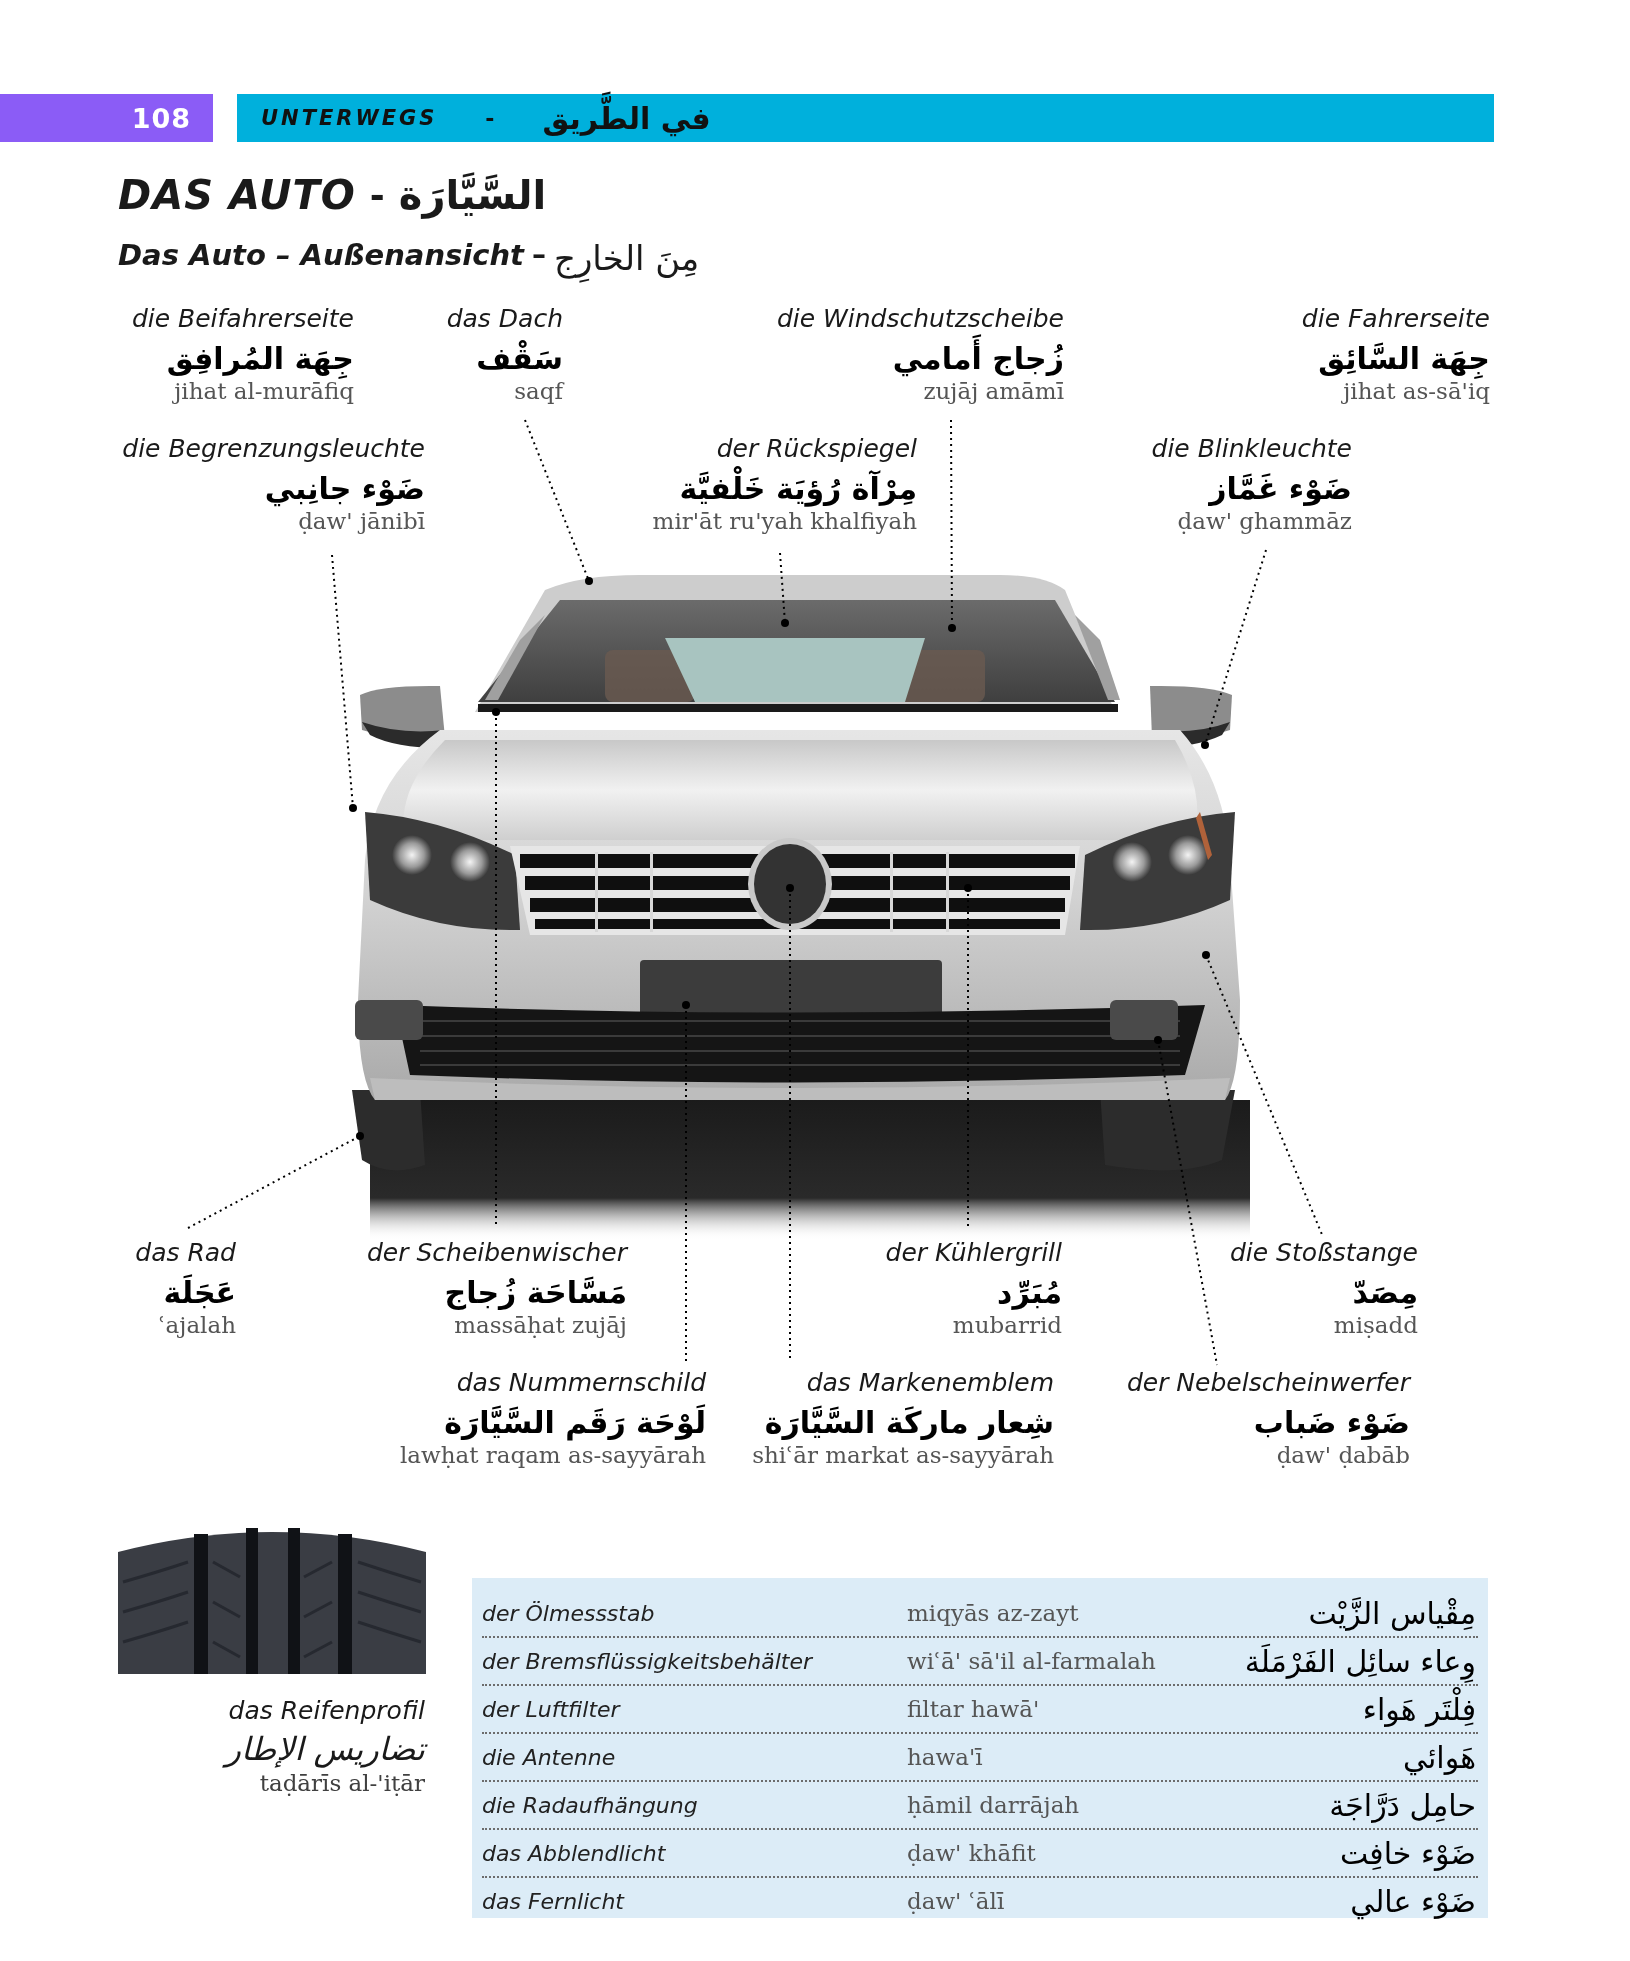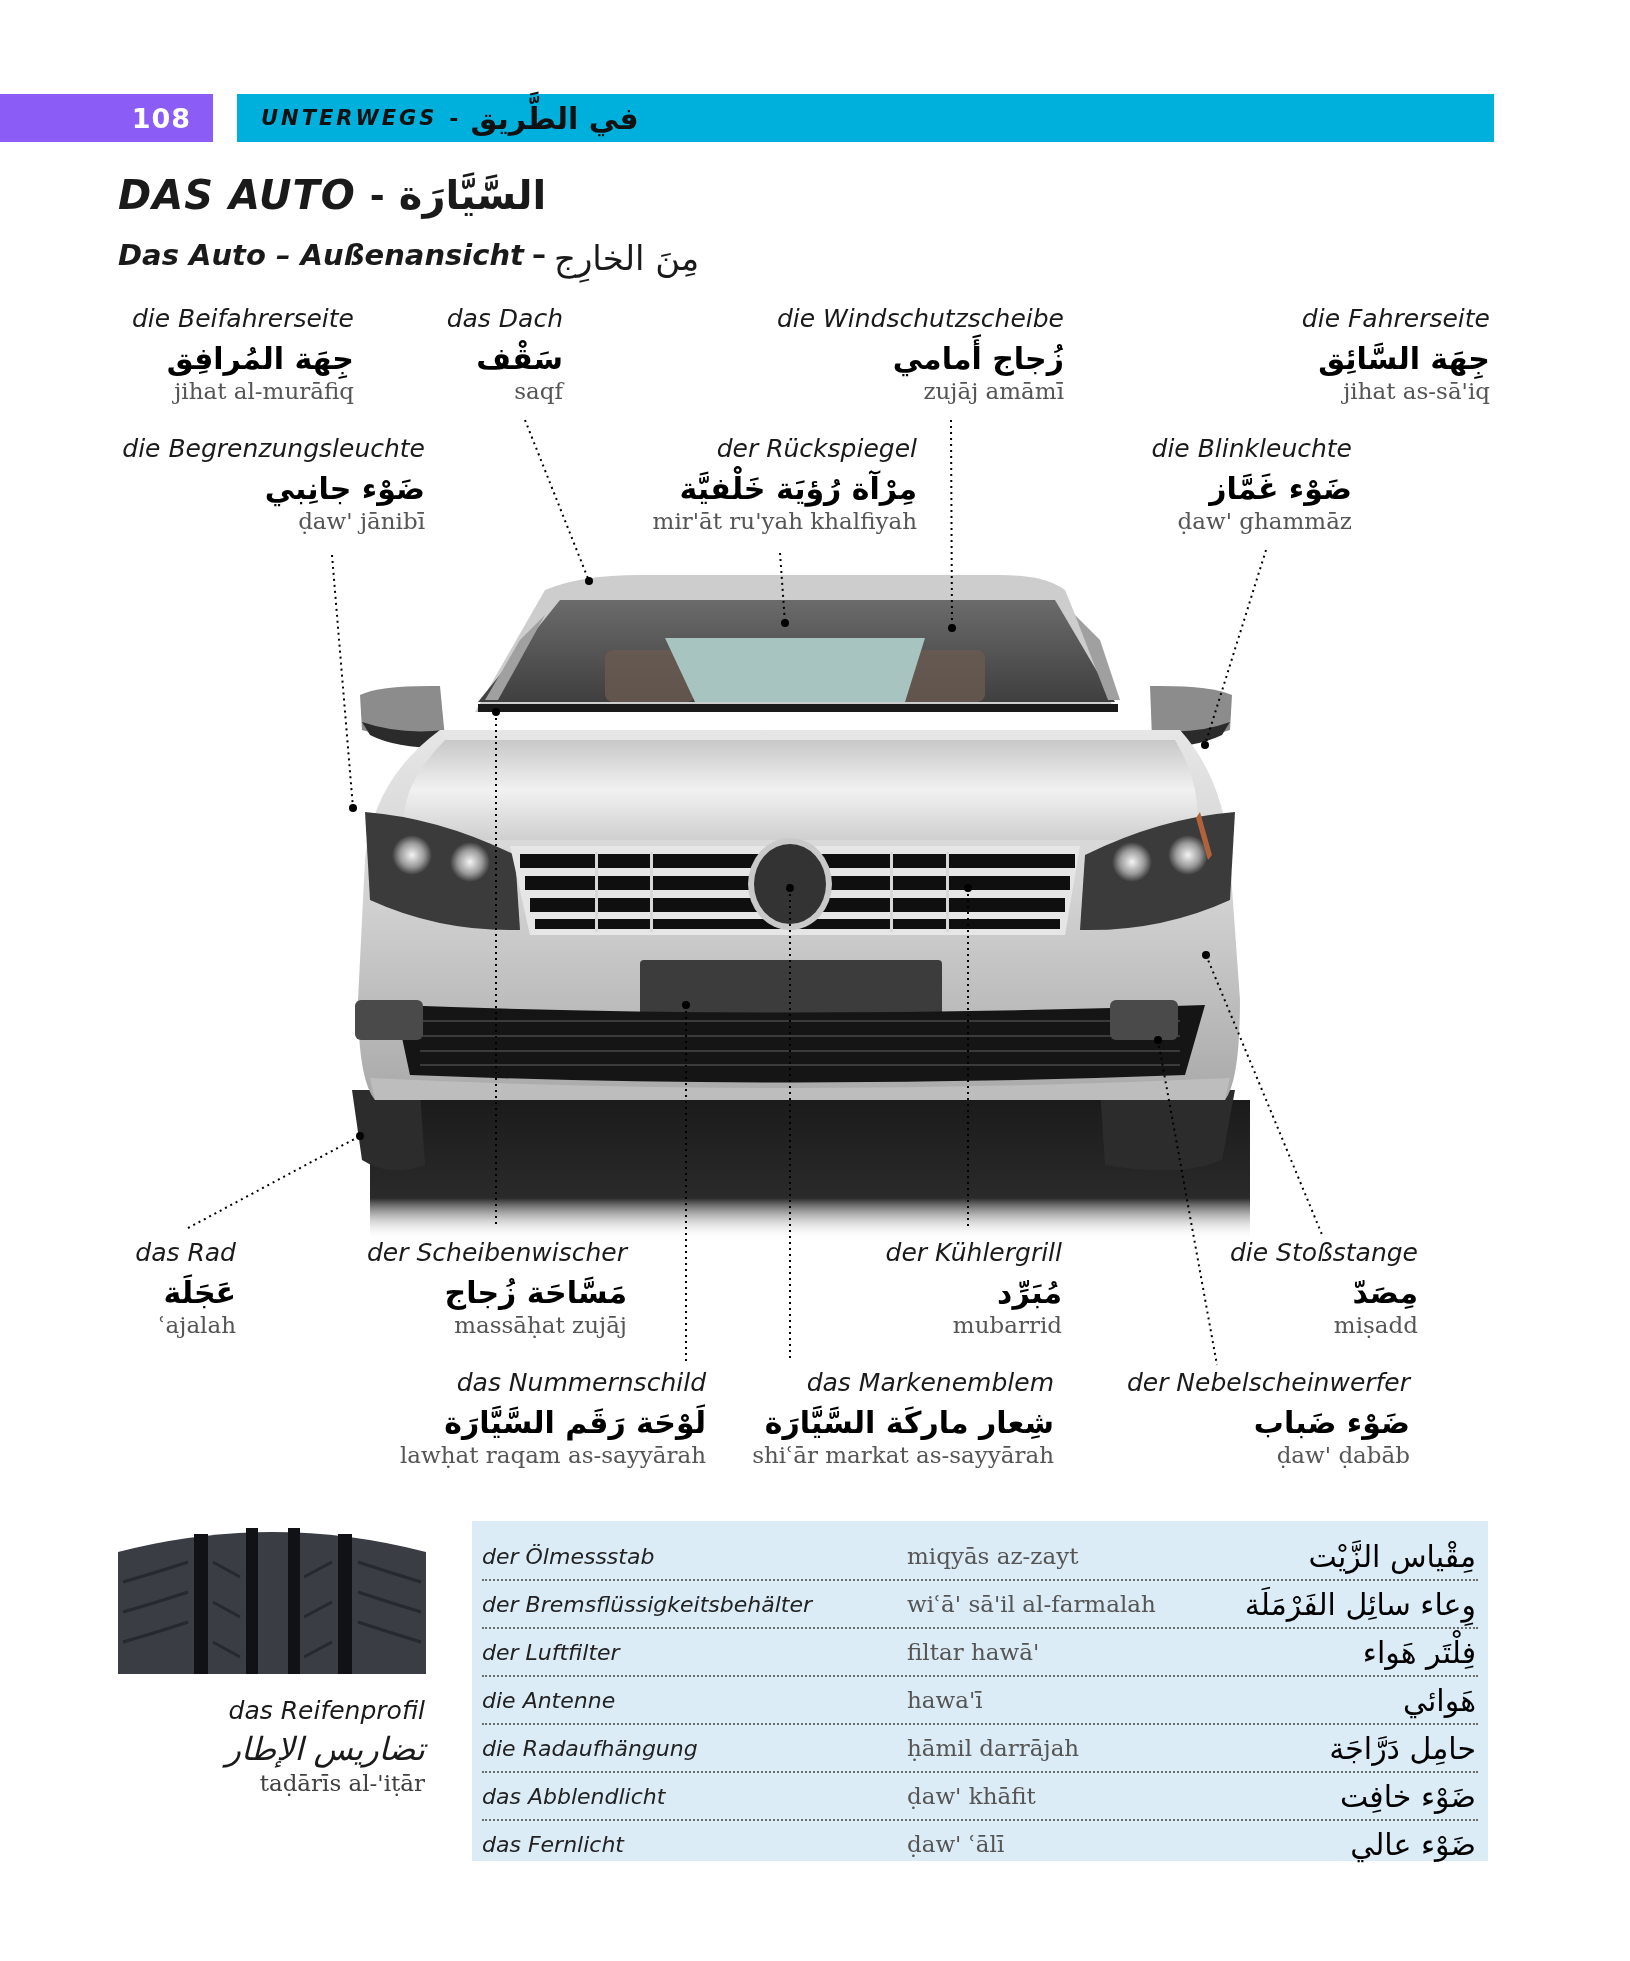--- a/index.html
+++ b/index.html
@@ -4,21 +4,21 @@
 <style>
   html, body { margin:0; padding:0; background:#ffffff; }
   body { width:1630px; height:1961px; position:relative; overflow:hidden;
          font-family:"DejaVu Sans", sans-serif; color:#1a1a1a; }
 
   
   .hdr-num { position:absolute; left:0; top:94px; width:213px; height:48px; background:#8b5cf6;
              display:flex; align-items:center; justify-content:flex-end; box-sizing:border-box; padding-right:22px; }
   .hdr-num span { color:#fff; font-family:"DejaVu Sans", sans-serif; font-weight:bold; font-size:27px; letter-spacing:1px; }
   .hdr-bar { position:absolute; left:237px; top:94px; width:1257px; height:48px; background:#00b0dc;
-             display:flex; align-items:center; box-sizing:border-box; padding-left:24px; }
+             display:flex; align-items:center; box-sizing:border-box; padding-left:24px;gap:36px; }
   .hdr-bar .de { font-family:"DejaVu Sans", sans-serif; font-weight:bold; font-style:italic; font-size:21px;
                  letter-spacing:3px; color:#111; }
   .hdr-bar .sep { font-weight:bold; font-size:22px; margin:0 12px; color:#111; }
   .hdr-bar .ar { font-family:"DejaVu Sans", sans-serif; font-weight:bold; font-size:30px; color:#111; direction:rtl; }
 
   
   .title { position:absolute; left:118px; top:172px; display:flex; align-items:center; white-space:nowrap; }
   .title .de { font-family:"DejaVu Sans", sans-serif; font-weight:bold; font-style:italic; font-size:40px; letter-spacing:1px; }
   .title .sep { font-weight:bold; font-size:36px; margin:0 14px; }
   .title .ar { font-family:"DejaVu Sans", sans-serif; font-weight:bold; font-size:40px; direction:rtl; }
@@ -37,21 +37,21 @@
   .car { position:absolute; left:0; top:0; width:1630px; height:1961px; pointer-events:none; }
 
   
   .tire { position:absolute; left:118px; top:1522px; width:308px; height:152px; overflow:hidden; }
   .tire-lbl { position:absolute; right:1205px; top:1696px; text-align:right; white-space:nowrap; }
   .tire-lbl .de { display:block; font-family:"DejaVu Sans", sans-serif; font-style:italic; font-size:25px; color:#1a1a1a; height:32px; }
   .tire-lbl .ar { display:block; font-family:"DejaVu Sans", sans-serif; font-size:32px; direction:rtl; height:42px; line-height:42px;font-style:italic; }
   .tire-lbl .tr { display:block; font-family:"DejaVu Serif", serif; font-size:23px; color:#404040; }
 
   
-  .vtable { position:absolute; left:472px; top:1521px; width:1016px; height:340px; background:#dcecf7; box-sizing:border-box; padding:12px 10px 0 10px; }
+  .vtable { position:absolute; left:472px; top:1578px; width:1016px; height:340px; background:#dcecf7; box-sizing:border-box; padding:12px 10px 0 10px; }
   .vrow { position:relative; height:46px; border-bottom:2px dotted #6c6c6c; display:flex; align-items:center; }
   .vrow:last-child { border-bottom:none; }
   .vrow .de { position:absolute; left:0; font-family:"DejaVu Sans", sans-serif; font-style:italic; font-size:22px; color:#222; white-space:nowrap; }
   .vrow .de .art { font-weight:normal; }
   .vrow .tr { position:absolute; left:425px; font-family:"DejaVu Serif", serif; font-size:23px; color:#555; white-space:nowrap; }
   .vrow .ar { position:absolute; right:2px; font-family:"DejaVu Sans", sans-serif; font-size:30px; color:#000; direction:rtl; white-space:nowrap; }
 </style>
 </head>
 <body>
 

